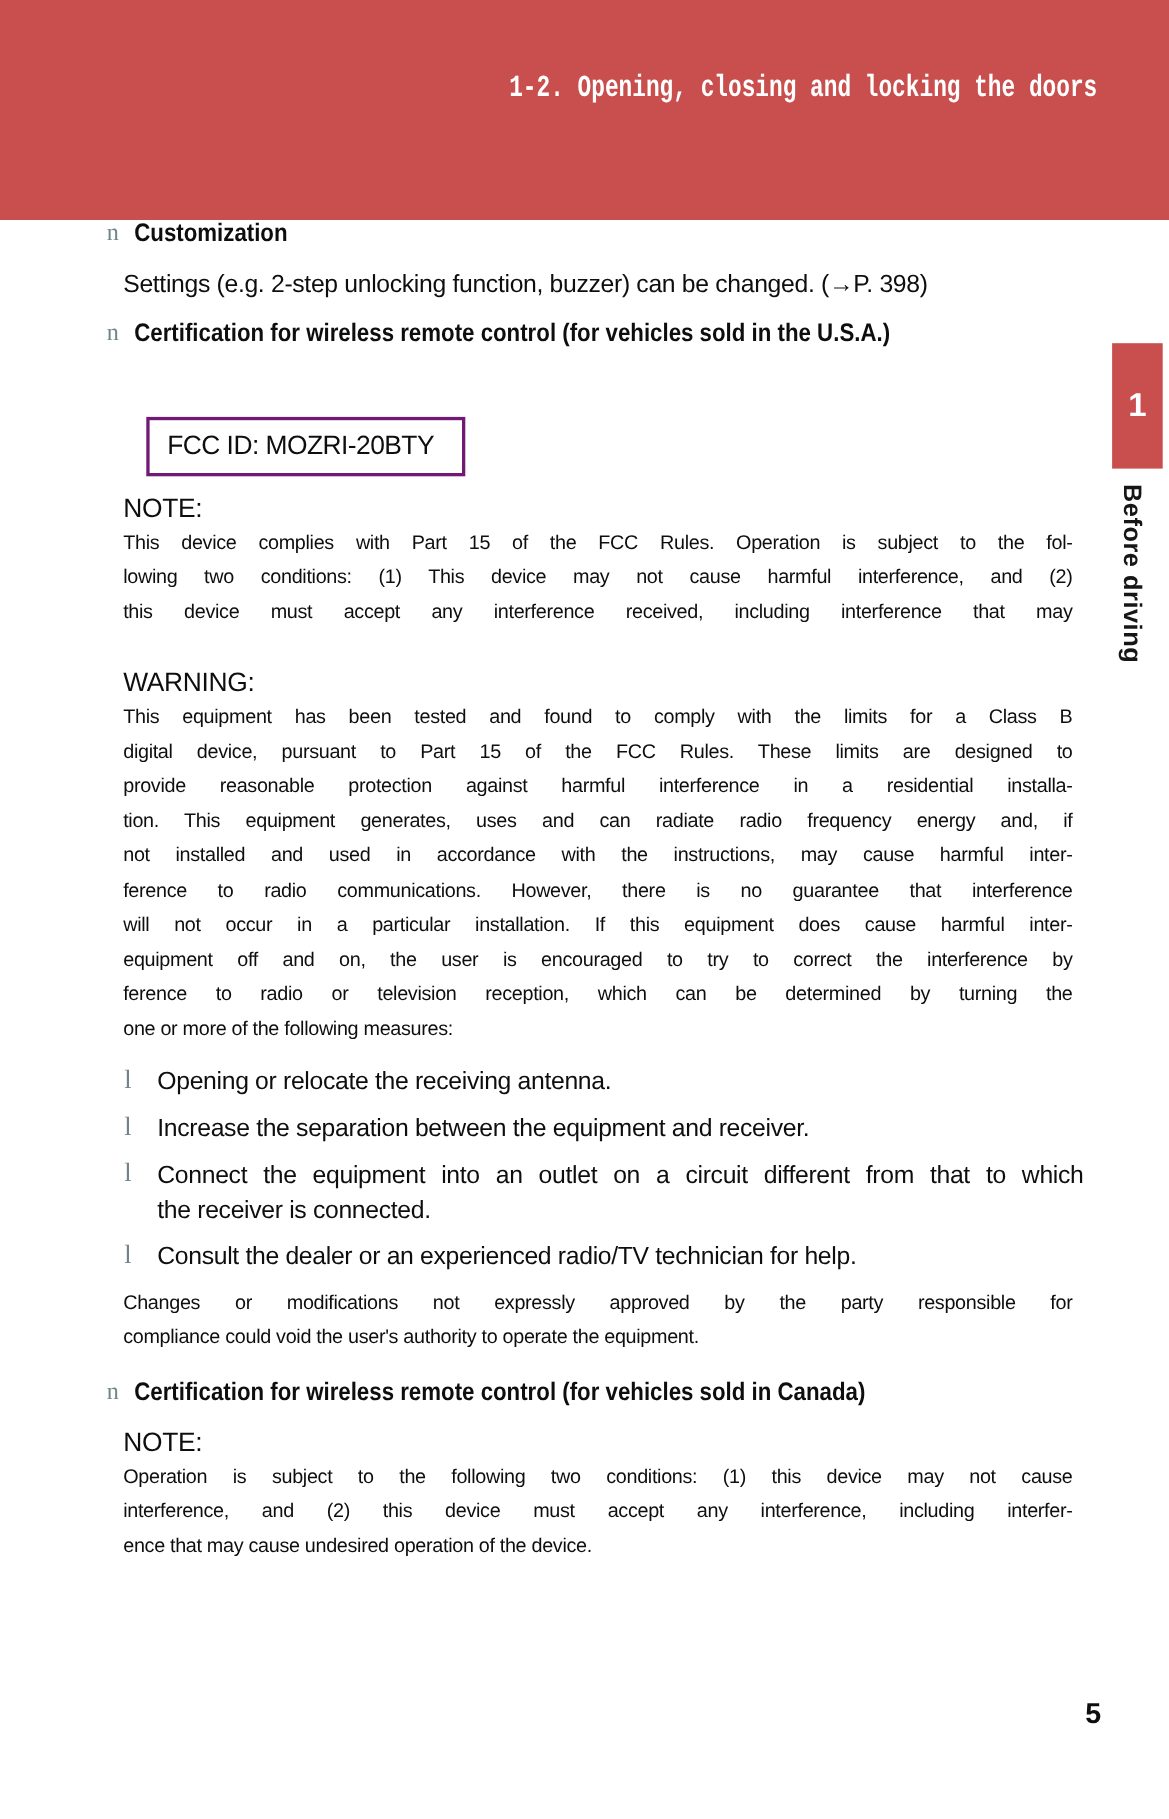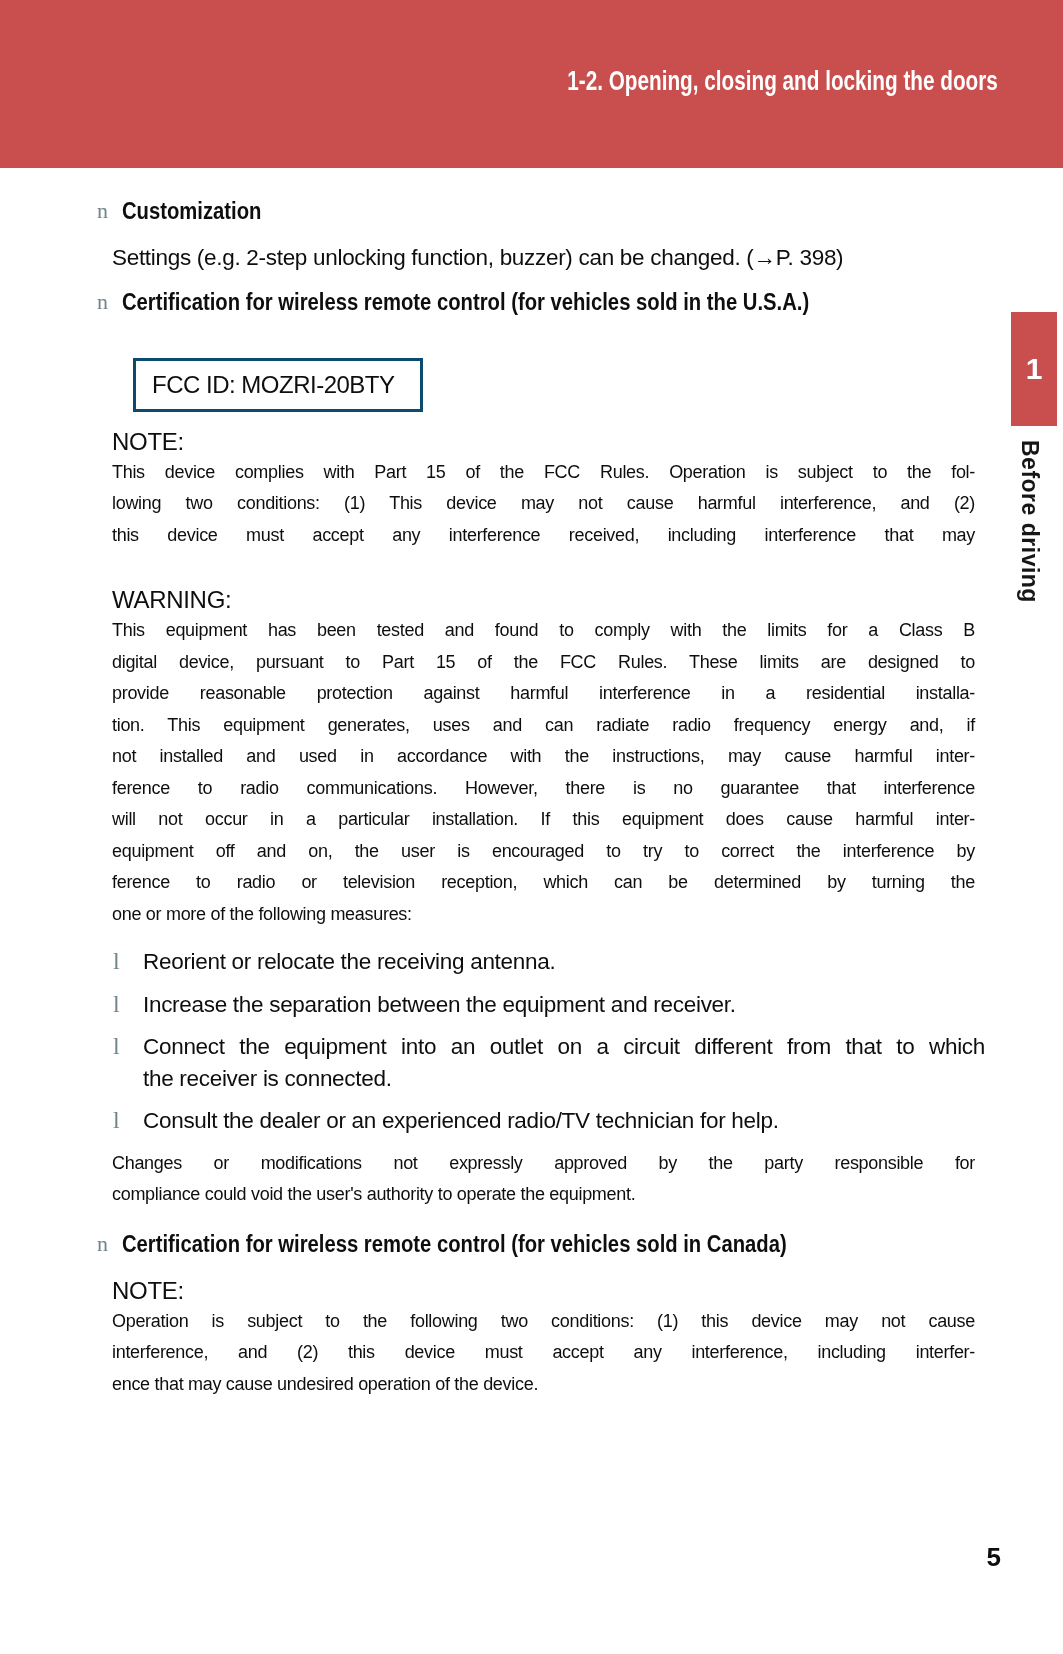--- a/index.html
+++ b/index.html
@@ -2,21 +2,21 @@
 <html><head>
 <meta charset="utf-8">
 <style>
   html,body { margin:0; padding:0; }
   body {
     width:1063px; height:1654px; position:relative; background:#ffffff;
     font-family:"Liberation Sans", sans-serif; color:#0e0e0e; overflow:hidden;
   }
 
   
-  .band { position:absolute; left:0; top:0; width:1063px; height:168px; background:#c94f4f; }
+  .band { position:absolute; left:0; top:0; width:1063px; height:200px; background:#c94f4f;font-family:Liberation Mono, monospace; }
   .band-title {
     position:absolute; right:65px; top:64px; color:#ffffff; font-weight:bold;
     font-size:28px; line-height:34px; white-space:nowrap;
     transform:scaleX(0.74); transform-origin:100% 50%;
   }
 
   
   .side-tab {
     position:absolute; left:1011px; top:312px; width:46px; height:114px;
     background:#c94f4f; color:#ffffff; display:flex; align-items:center; justify-content:center;
@@ -38,21 +38,21 @@
   .nhead {
     font-weight:bold; font-size:23px; line-height:28px; white-space:nowrap;
     transform:scaleX(0.88); transform-origin:0 50%;
   }
 
   .indent { margin-left:15px; width:863px; }
 
   .bodyline { font-size:22.5px; line-height:31.5px; letter-spacing:-0.3px; }
 
   .fccbox {
-    margin-left:36px; margin-top:42px; width:252px; border:3px solid #0c4a6e;
+    margin-left:36px; margin-top:63px; width:252px; border:3px solid #701a75;
     padding:10px 16px; font-size:24px; line-height:28px; letter-spacing:-0.5px; white-space:nowrap;
   }
 
   .plabel { font-size:24px; line-height:31px; letter-spacing:-0.3px; }
 
   .para .tline {
     font-size:18px; line-height:31.5px; letter-spacing:-0.3px;
     text-align:justify; text-align-last:justify; white-space:normal;
   }
   .para .tline.last { text-align:left; text-align-last:left; }
@@ -125,21 +125,21 @@
       <div class="tline">will not occur in a particular installation. If this equipment does cause harmful inter-</div>
       <div class="tline">equipment off and on, the user is encouraged to try to correct the interference by</div>
       <div class="tline">ference to radio or television reception, which can be determined by turning the</div>
       <div class="tline last">one or more of the following measures:</div>
     </div>
 
   <div class="mlist">
     <div class="mitem">
       <span class="mmark">l</span>
       <div class="mtext">
-          <div class="tline last">Reorient or relocate the receiving antenna.</div>
+          <div class="tline last">Opening or relocate the receiving antenna.</div>
         </div>
     </div>
     <div class="mitem">
       <span class="mmark">l</span>
       <div class="mtext">
           <div class="tline last">Increase the separation between the equipment and receiver.</div>
         </div>
     </div>
     <div class="mitem">
       <span class="mmark">l</span>

